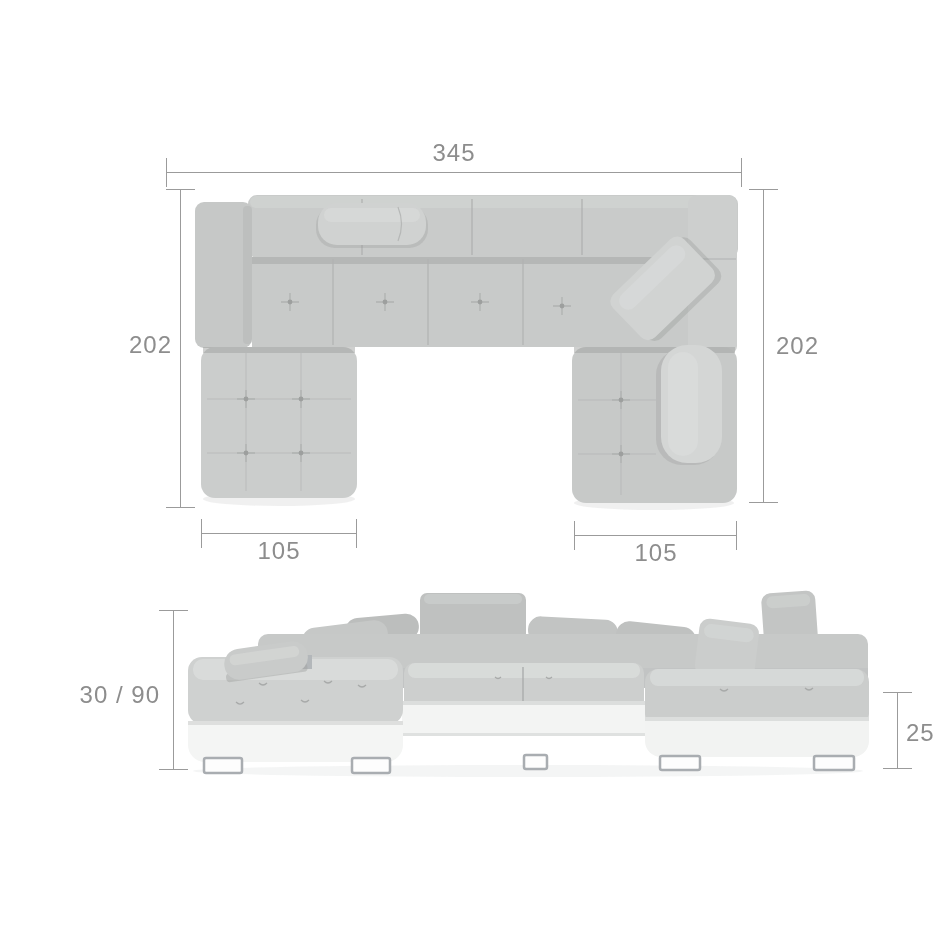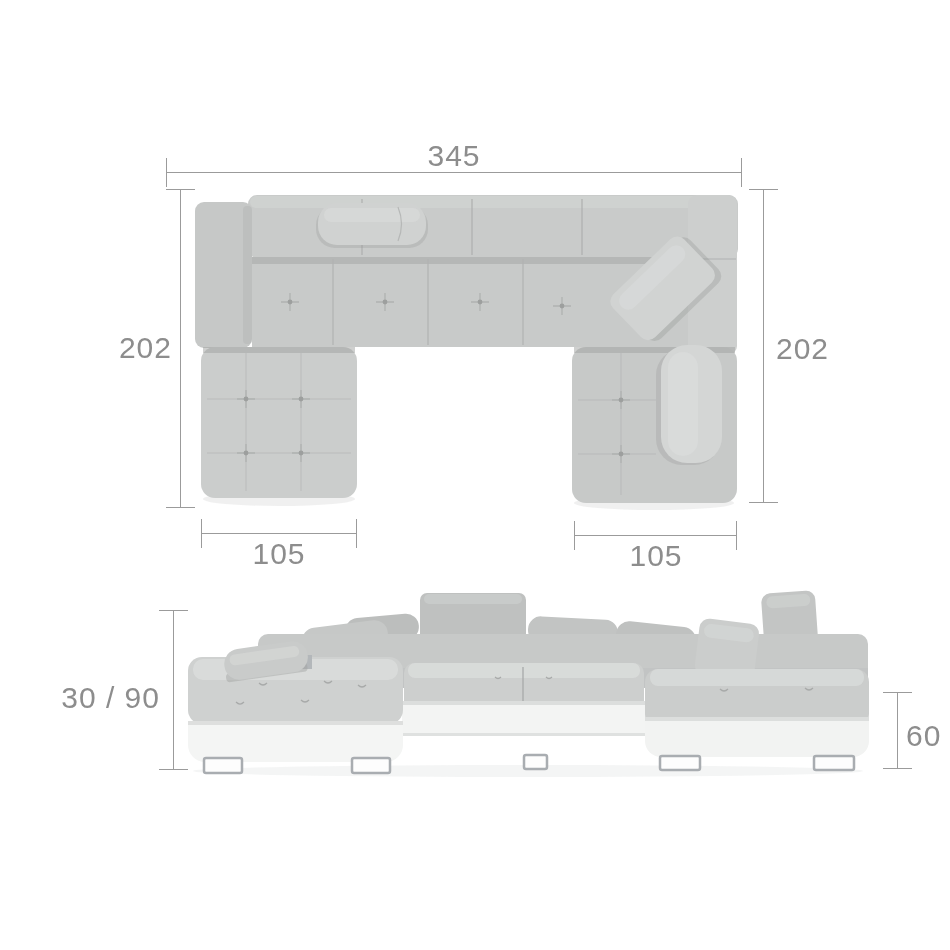--- a/index.html
+++ b/index.html
@@ -21,21 +21,21 @@
   .dim.h::before{left:0;}
   .dim.h::after{right:0;}
   .dim.v::before,.dim.v::after{
     content:"";position:absolute;height:1px;width:29px;left:-14px;background:#9b9b9b;
   }
   .dim.v::before{top:0;}
   .dim.v::after{bottom:0;}
   .dim-label{
     position:absolute;
     color:#8d8d8d;
-    font-size:30px;
+    font-size:24px;
     font-weight:300;
     letter-spacing:1px;
     line-height:1;
     white-space:nowrap;
   }
   .ta-c{text-align:center;}
   .ta-r{text-align:right;}
 </style>
 </head>
 <body>
@@ -206,15 +206,15 @@
   <div class="dim h" style="left:574px;top:535px;width:163px;"></div>
   <div class="dim v" style="left:173px;top:610px;height:160px;"></div>
   <div class="dim v" style="left:897px;top:692px;height:77px;"></div>
 
   <div class="dim-label ta-c" style="left:404px;top:141px;width:100px;">345</div>
   <div class="dim-label ta-r" style="left:92px;top:333px;width:80px;">202</div>
   <div class="dim-label" style="left:776px;top:334px;">202</div>
   <div class="dim-label ta-c" style="left:229px;top:539px;width:100px;">105</div>
   <div class="dim-label ta-c" style="left:606px;top:541px;width:100px;">105</div>
   <div class="dim-label ta-r" style="left:40px;top:683px;width:120px;">30 / 90</div>
-  <div class="dim-label" style="left:906px;top:721px;">60</div>
+  <div class="dim-label" style="left:906px;top:721px;">25</div>
 
 </div>
 
 </body></html>

